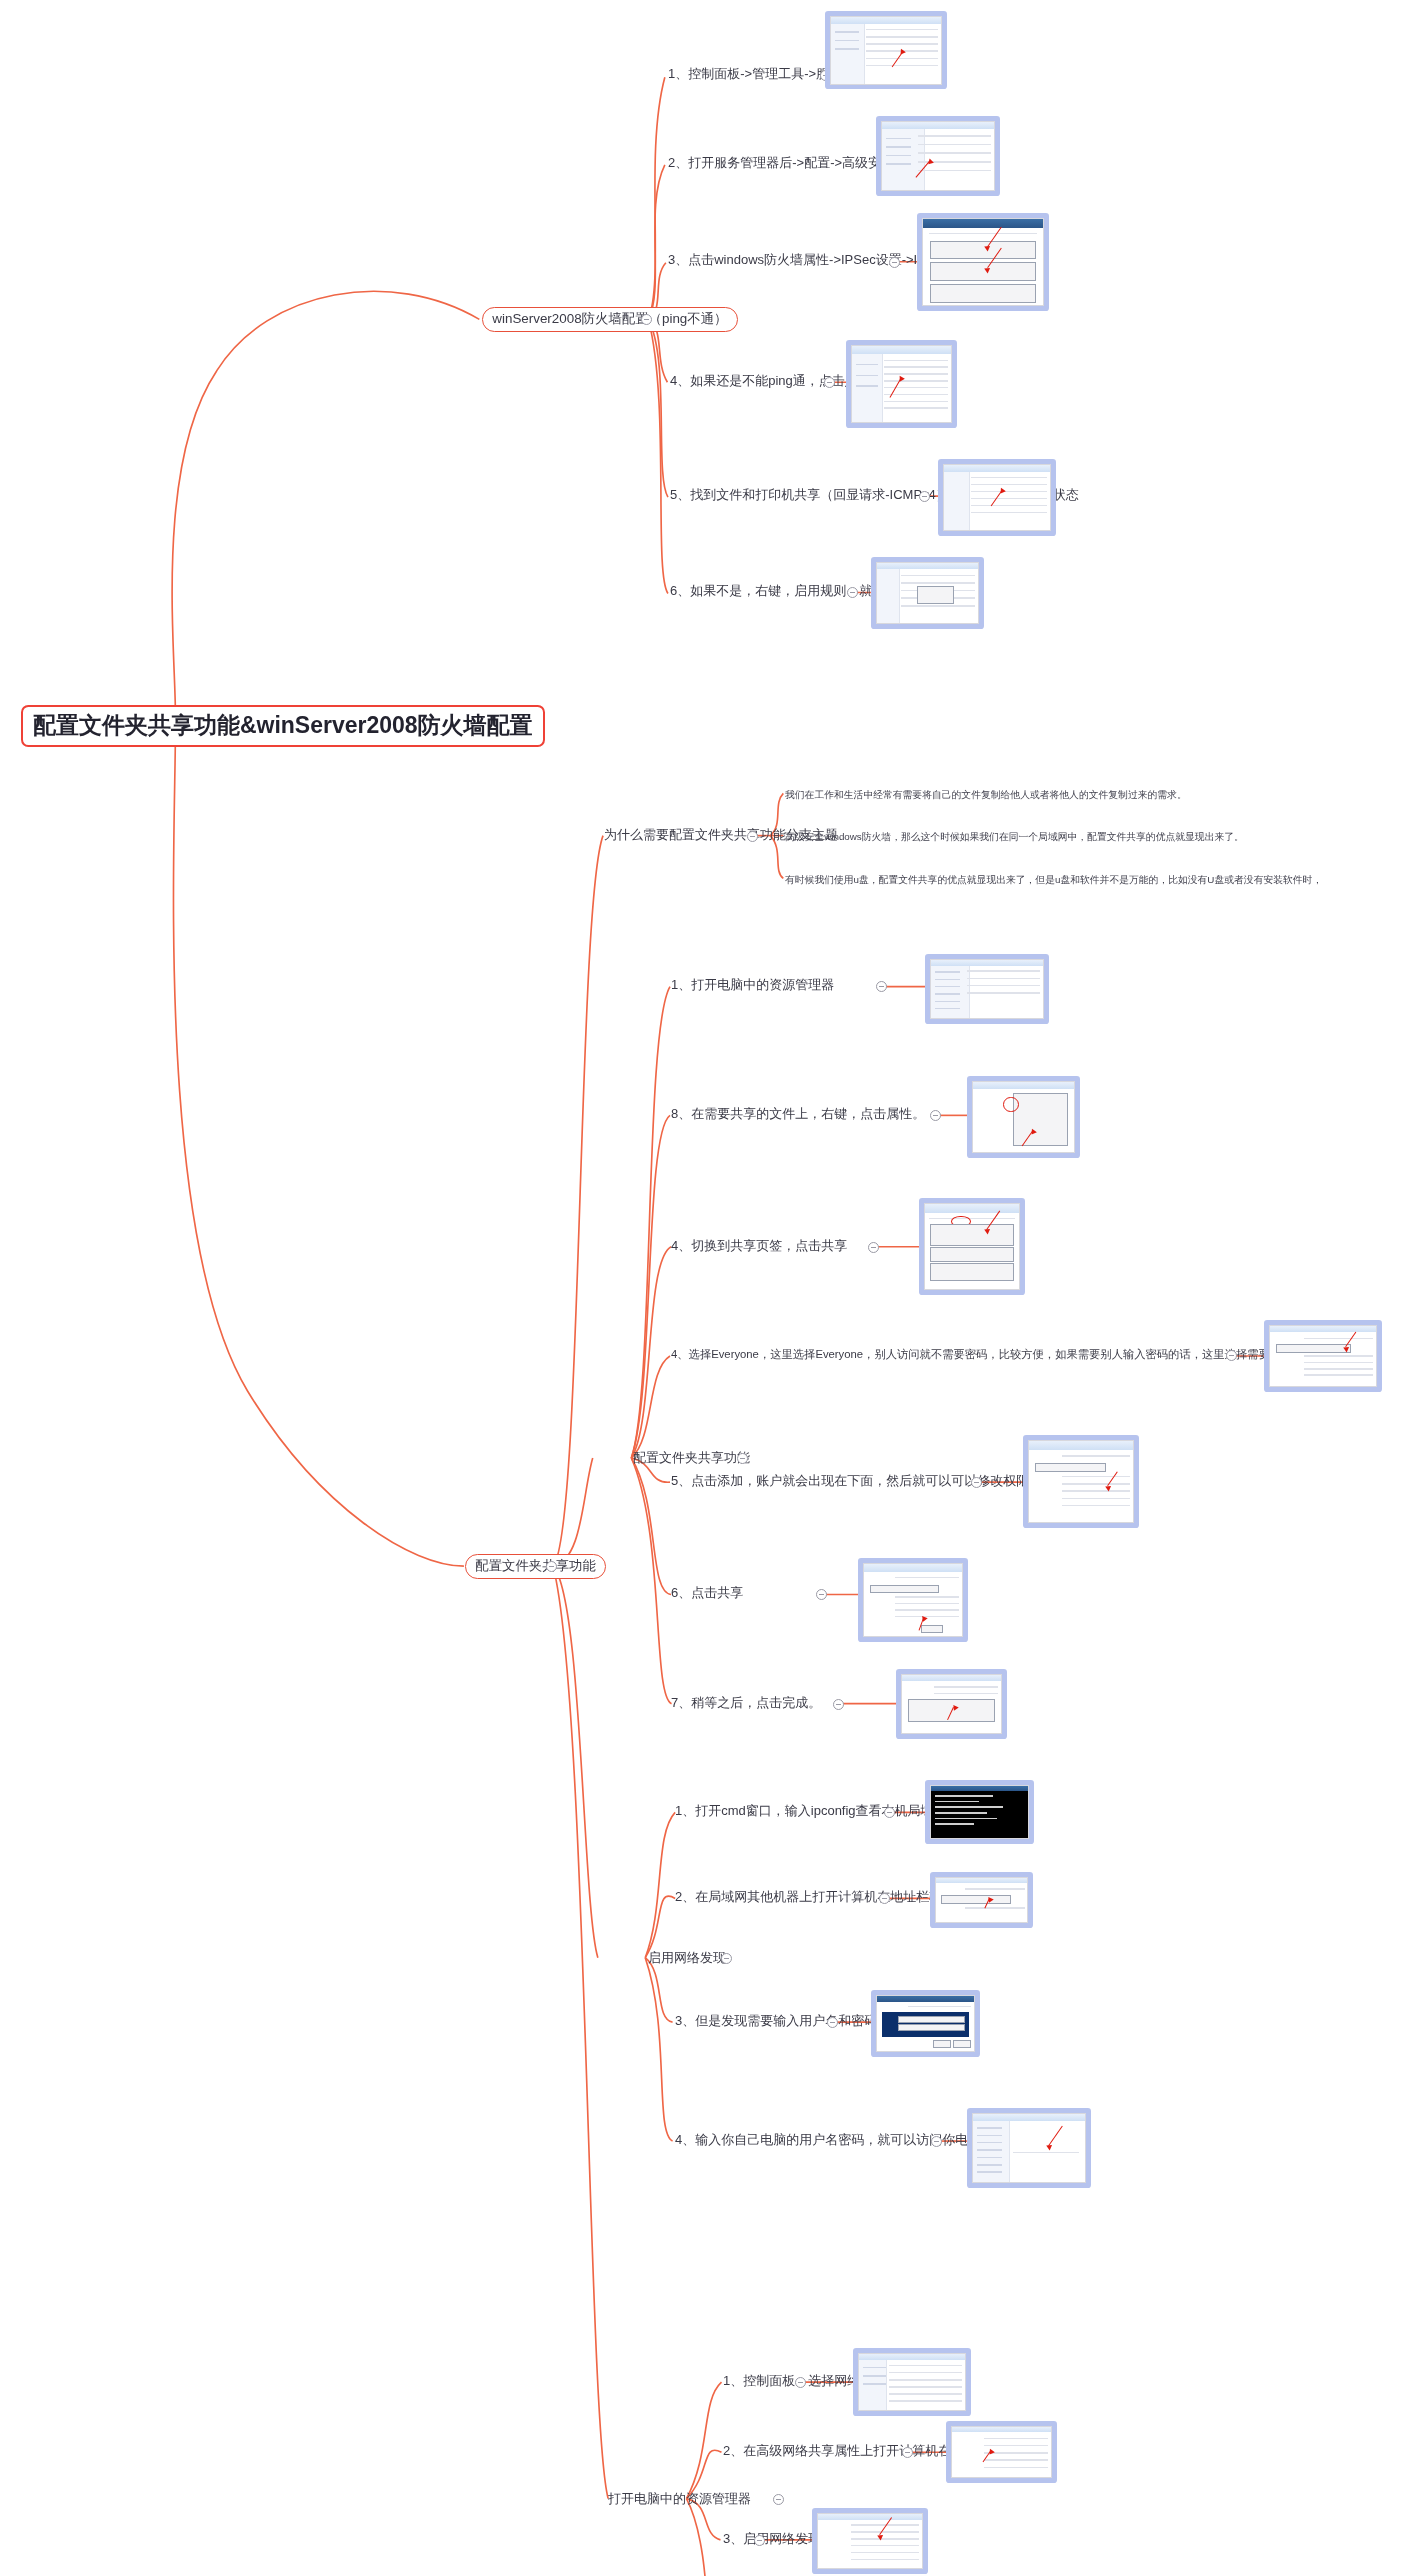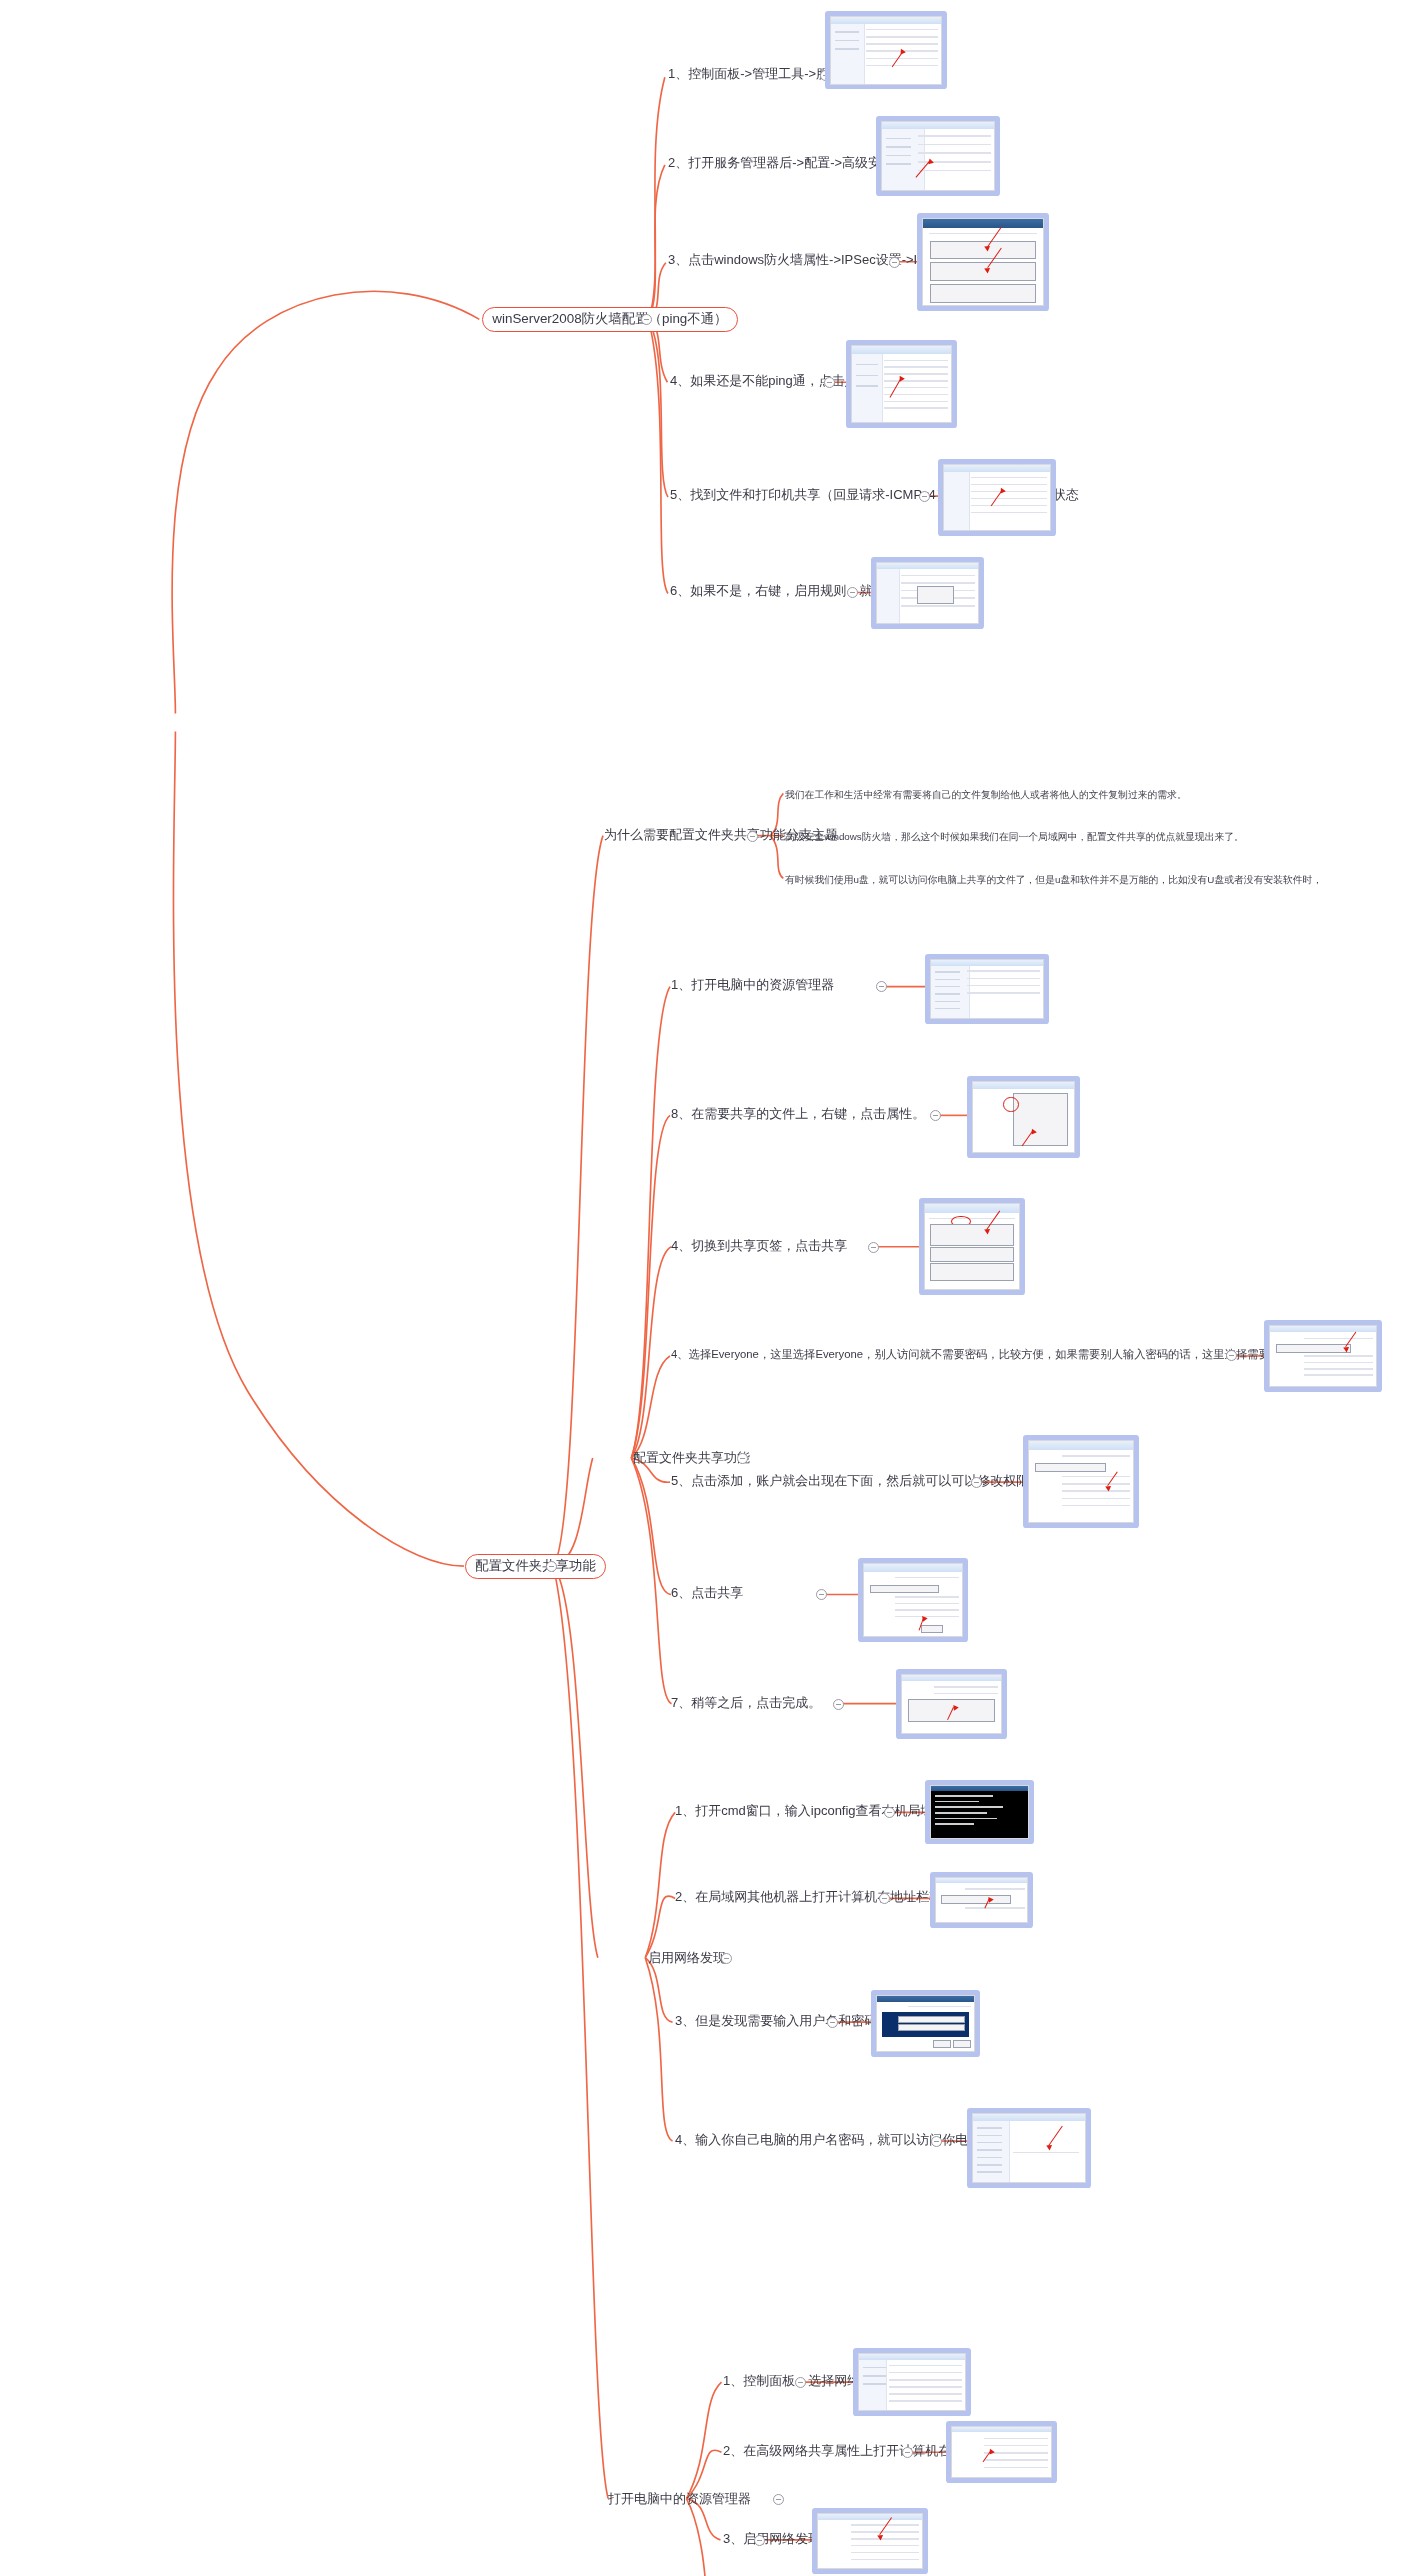--- a/index.html
+++ b/index.html
@@ -122,20 +122,21 @@
       <path d="M1766 4760 L 1840 4760"></path>
       <path d="M1480 4930 L 1580 4930"></path>
       <path d="M1628 5220 L 1720 5220"></path>
 
       <path d="M2010 5275 C 2040 5240, 2030 5220, 2060 5215"></path>
       <path d="M2010 5275 C 2040 5290, 2030 5320, 2060 5330"></path>
       <path d="M2010 5275 C 2045 5320, 2035 5370, 2062 5385"></path>
     </g>
   </svg>
 
+  <div class="node root" style="left:20.6px;top:705px;">配置文件夹共享功能&amp;winServer2008防火墙配置</div>
 
   <div class="node lvl2" style="left:482px;top:307px;">winServer2008防火墙配置（ping不通）</div>
   <div class="toggle" style="left:641px;top:314px;"></div>
 
   <div class="node lvl3" style="left:668px;top:67px;">1、控制面板-&gt;管理工具-&gt;服务管理器</div>
   <div class="toggle" style="left:820px;top:70px;"></div>
 
   <div class="node lvl3" style="left:668px;top:156px;">2、打开服务管理器后-&gt;配置-&gt;高级安全windows防火墙</div>
   <div class="toggle" style="left:891px;top:159px;"></div>
 
@@ -262,21 +263,21 @@
   </div>
 
   <div class="node lvl2" style="left:465px;top:1554px;">配置文件夹共享功能</div>
   <div class="toggle" style="left:546px;top:1561px;"></div>
 
   <div class="node lvl3" style="left:604px;top:828px;">为什么需要配置文件夹共享功能分支主题</div>
   <div class="toggle" style="left:747px;top:831px;"></div>
 
   <div class="node note" style="left:785px;top:789px;">我们在工作和生活中经常有需要将自己的文件复制给他人或者将他人的文件复制过来的需求。</div>
   <div class="node note" style="left:785px;top:831px;">高级安全windows防火墙，那么这个时候如果我们在同一个局域网中，配置文件共享的优点就显现出来了。</div>
-  <div class="node note" style="left:785px;top:874px;">有时候我们使用u盘，就可以访问你电脑上共享的文件了，但是u盘和软件并不是万能的，比如没有U盘或者没有安装软件时，</div>
+  <div class="node note" style="left:785px;top:874px;">有时候我们使用u盘，配置文件共享的优点就显现出来了，但是u盘和软件并不是万能的，比如没有U盘或者没有安装软件时，</div>
 
   <div class="node lvl3" style="left:633px;top:1451px;">配置文件夹共享功能</div>
   <div class="toggle" style="left:737px;top:1453px;"></div>
 
   <div class="node lvl3" style="left:671px;top:978px;">1、打开电脑中的资源管理器</div>
   <div class="toggle" style="left:876px;top:981px;"></div>
 
   <div class="node lvl3" style="left:671px;top:1107px;">8、在需要共享的文件上，右键，点击属性。</div>
   <div class="toggle" style="left:930px;top:1110px;"></div>
 

